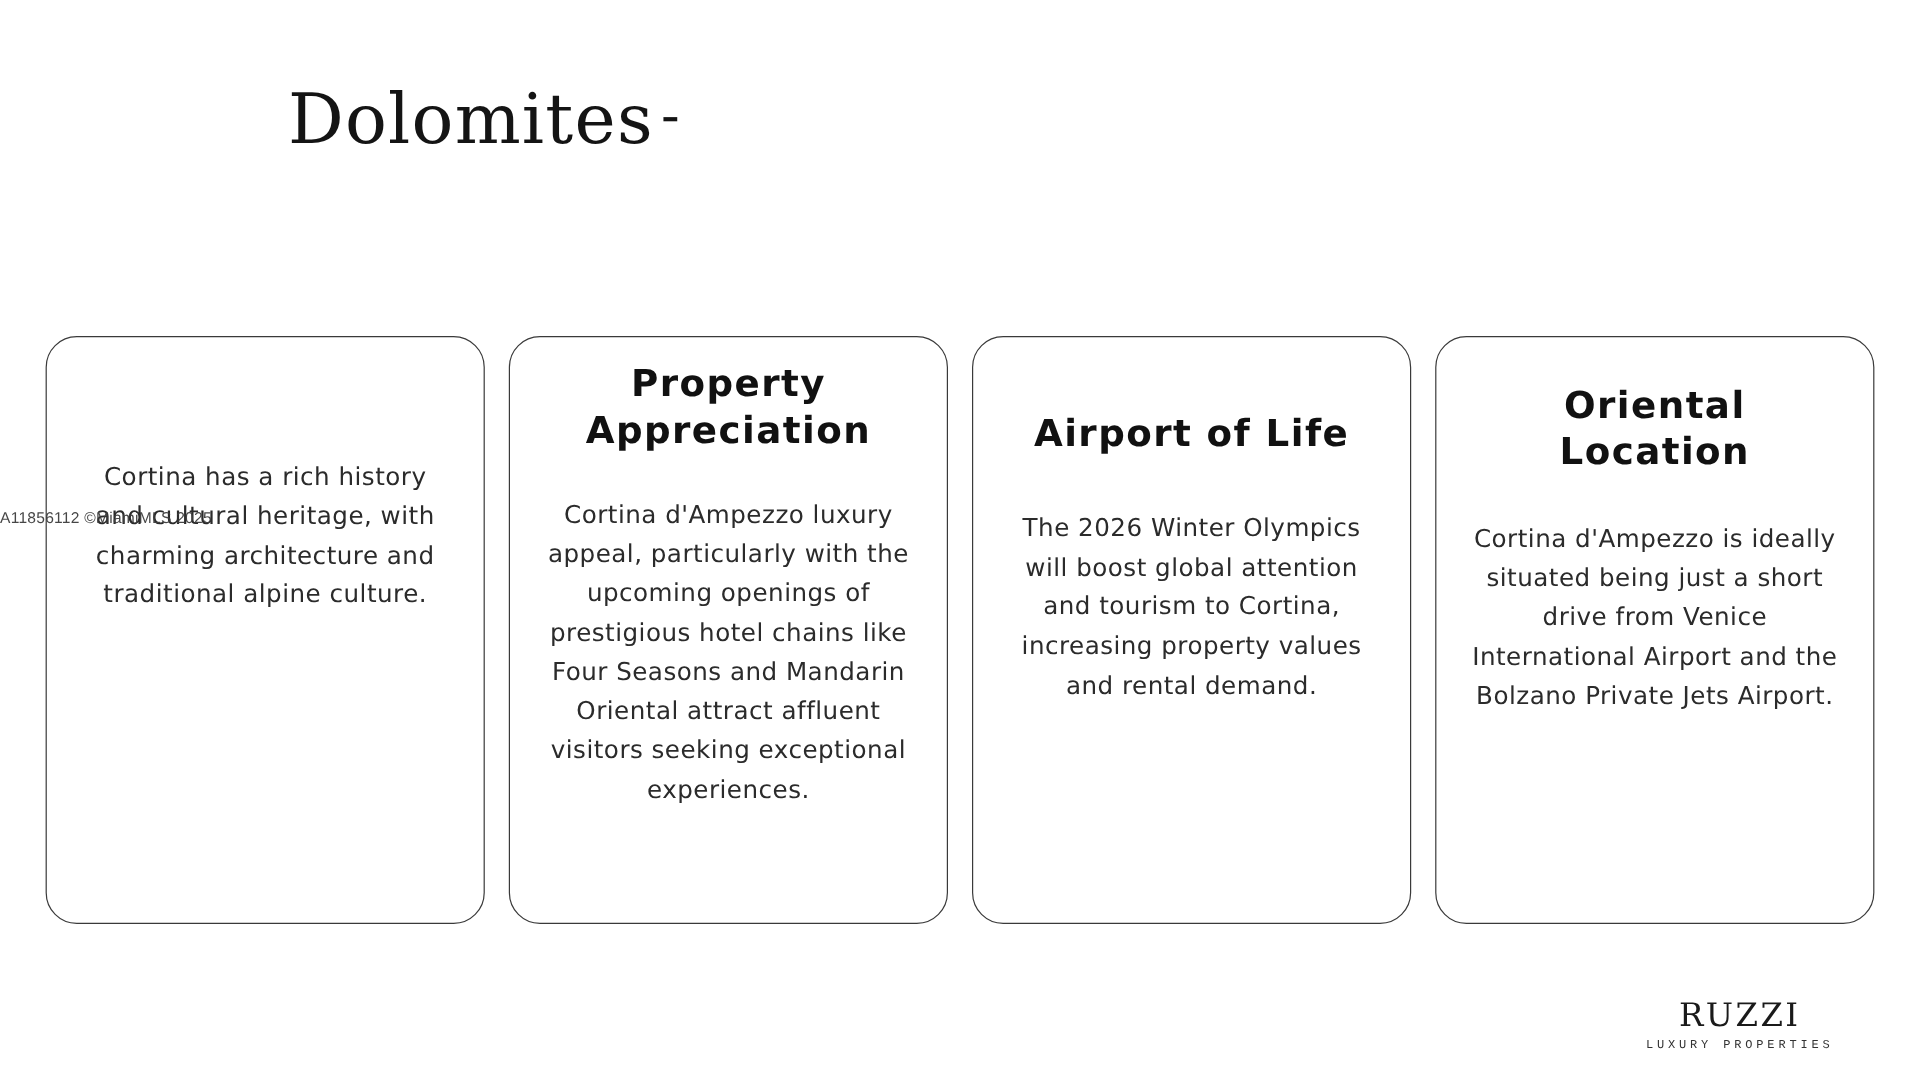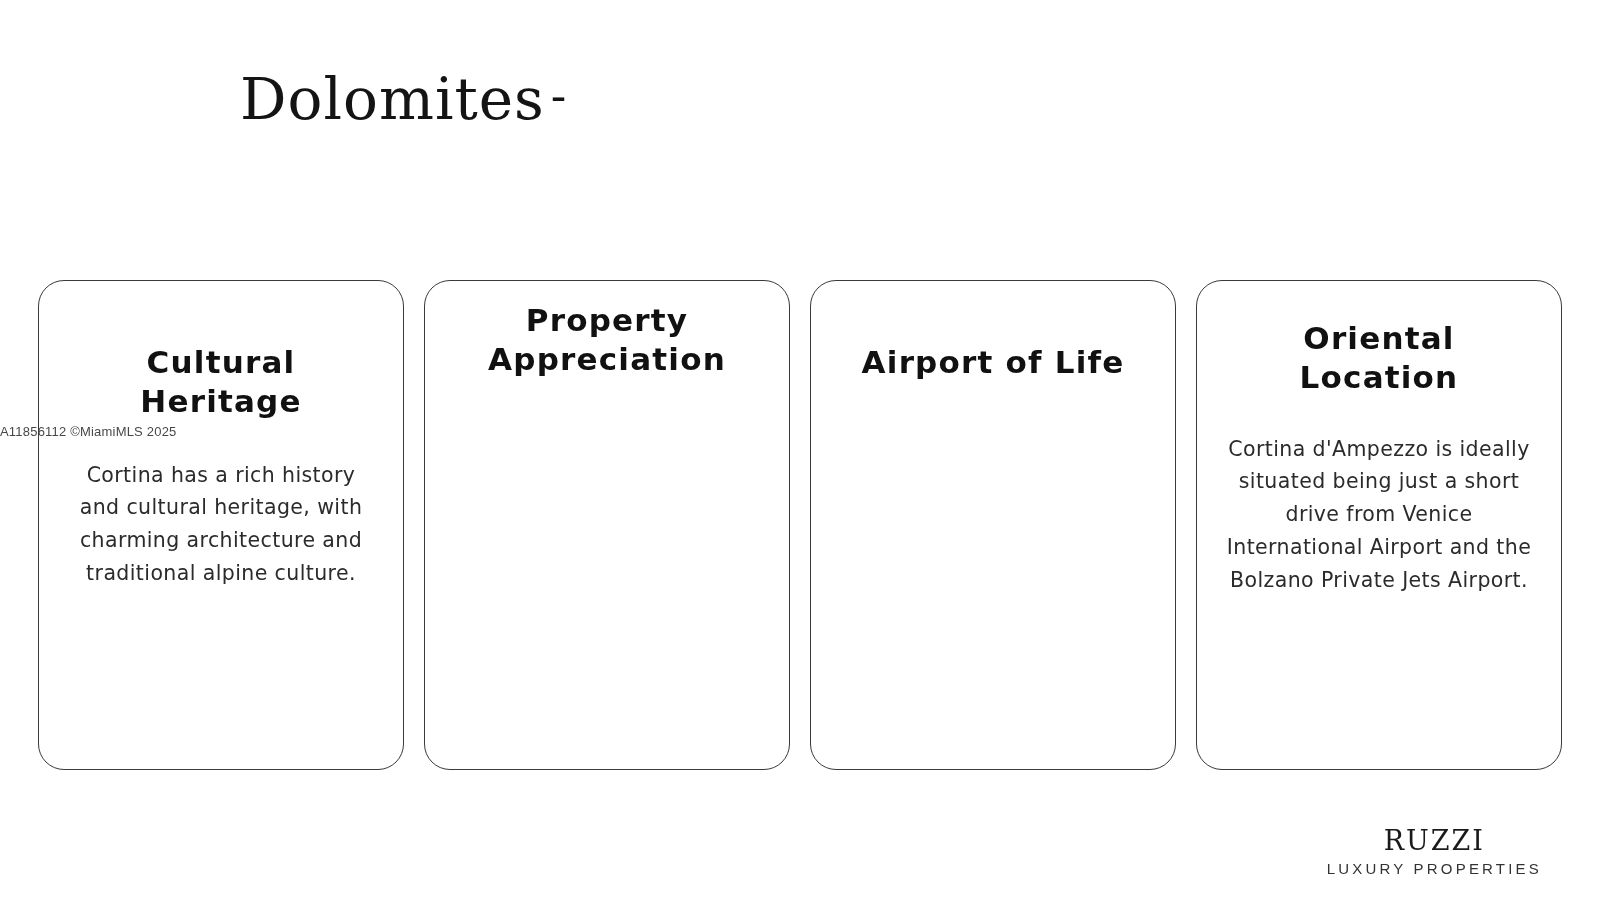--- a/index.html
+++ b/index.html
@@ -103,60 +103,61 @@
     font-size: 13px;
     color: #3d3d3d;
     letter-spacing: 0.2px;
     white-space: nowrap;
     opacity: 0.95;
   }
 
   
   .logo {
     position: absolute;
-    right: 58px;
+    right: 72px;
     bottom: 22px;
     text-align: center;
   }
   .logo-name {
     font-family: "DejaVu Serif", serif;
     font-size: 27px;
     letter-spacing: 2px;
     color: #1a1a1a;
     line-height: 1.1;
   }
   .logo-sub {
-    font-family: Liberation Sans, sans-serif;
-    font-size: 15px;
+    font-family: Liberation Mono, monospace;
+    font-size: 10px;
     letter-spacing: 3.2px;
     color: #333333;
     margin-top: 4px;
   }
 </style>
 </head>
 <body>
 
 <div class="title-block">
   <span class="title-text">Dolomites</span>
   <span class="title-dash">-</span>
 </div>
 
 <div class="cards">
 
   <div class="card c1">
-    <h2 class="card-title">Cultural Heritage</h2>
     <p class="card-body">Cortina has a rich history and cultural heritage, with charming architecture and traditional alpine culture.</p>
   </div>
 
   <div class="card c2">
     <h2 class="card-title">Property Appreciation</h2>
+    <p class="card-body">Cortina d'Ampezzo luxury appeal, particularly with the upcoming openings of prestigious hotel chains like Four Seasons and Mandarin Oriental attract affluent visitors seeking exceptional experiences.</p>
   </div>
 
   <div class="card c3">
     <h2 class="card-title">Airport of Life</h2>
+    <p class="card-body">The 2026 Winter Olympics will boost global attention and tourism to Cortina, increasing property values and rental demand.</p>
   </div>
 
   <div class="card c4">
     <h2 class="card-title">Oriental Location</h2>
     <p class="card-body">Cortina d'Ampezzo is ideally situated being just a short drive from Venice International Airport and the Bolzano Private Jets Airport.</p>
   </div>
 
 </div>
 
 <div class="watermark">A11856112 ©MiamiMLS 2025</div>

